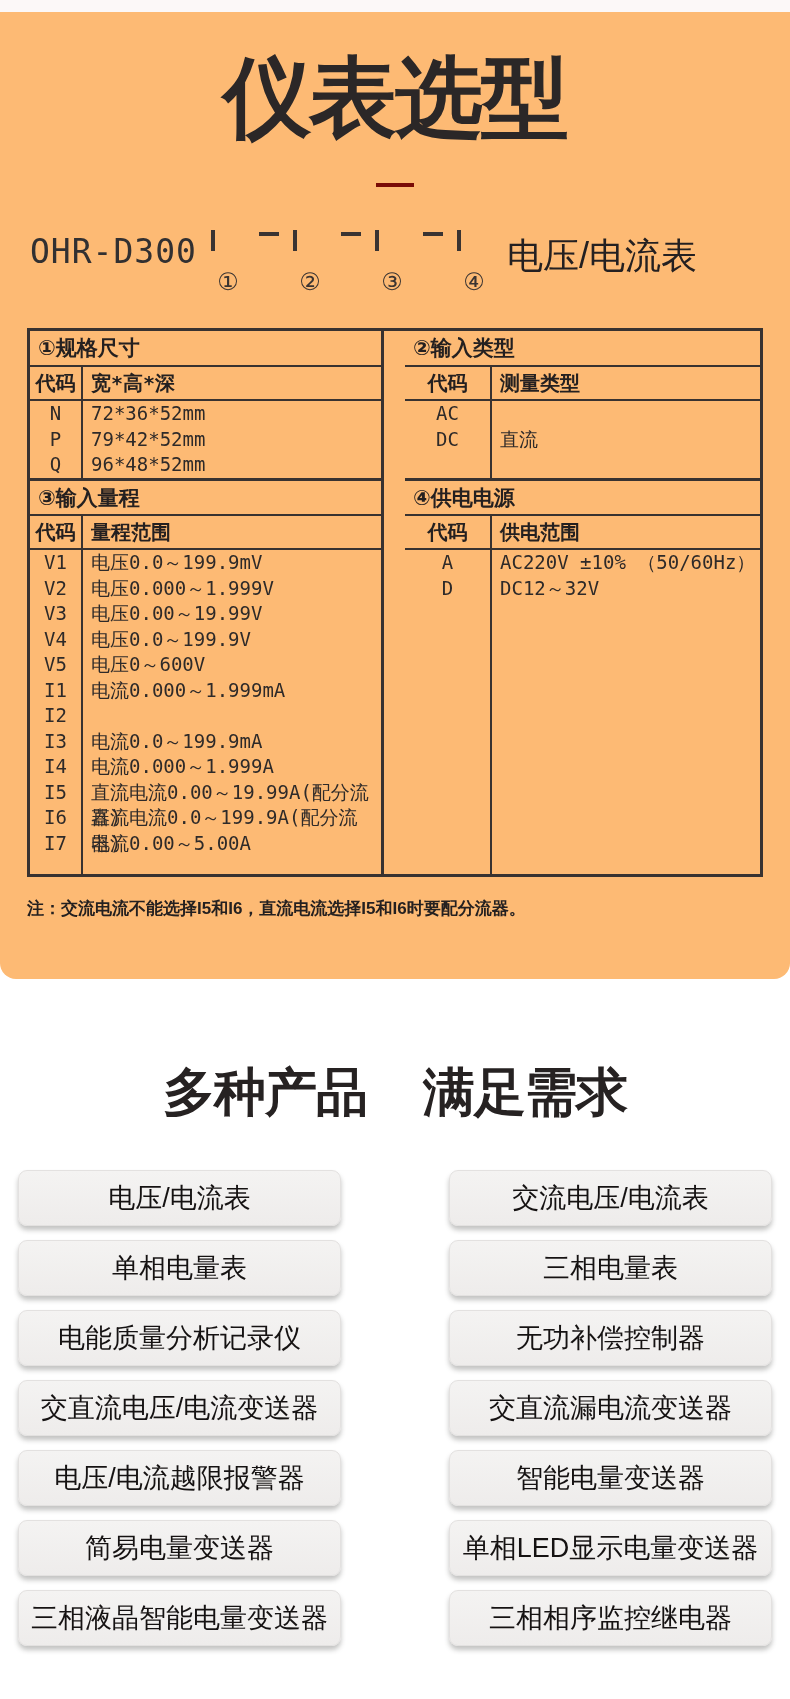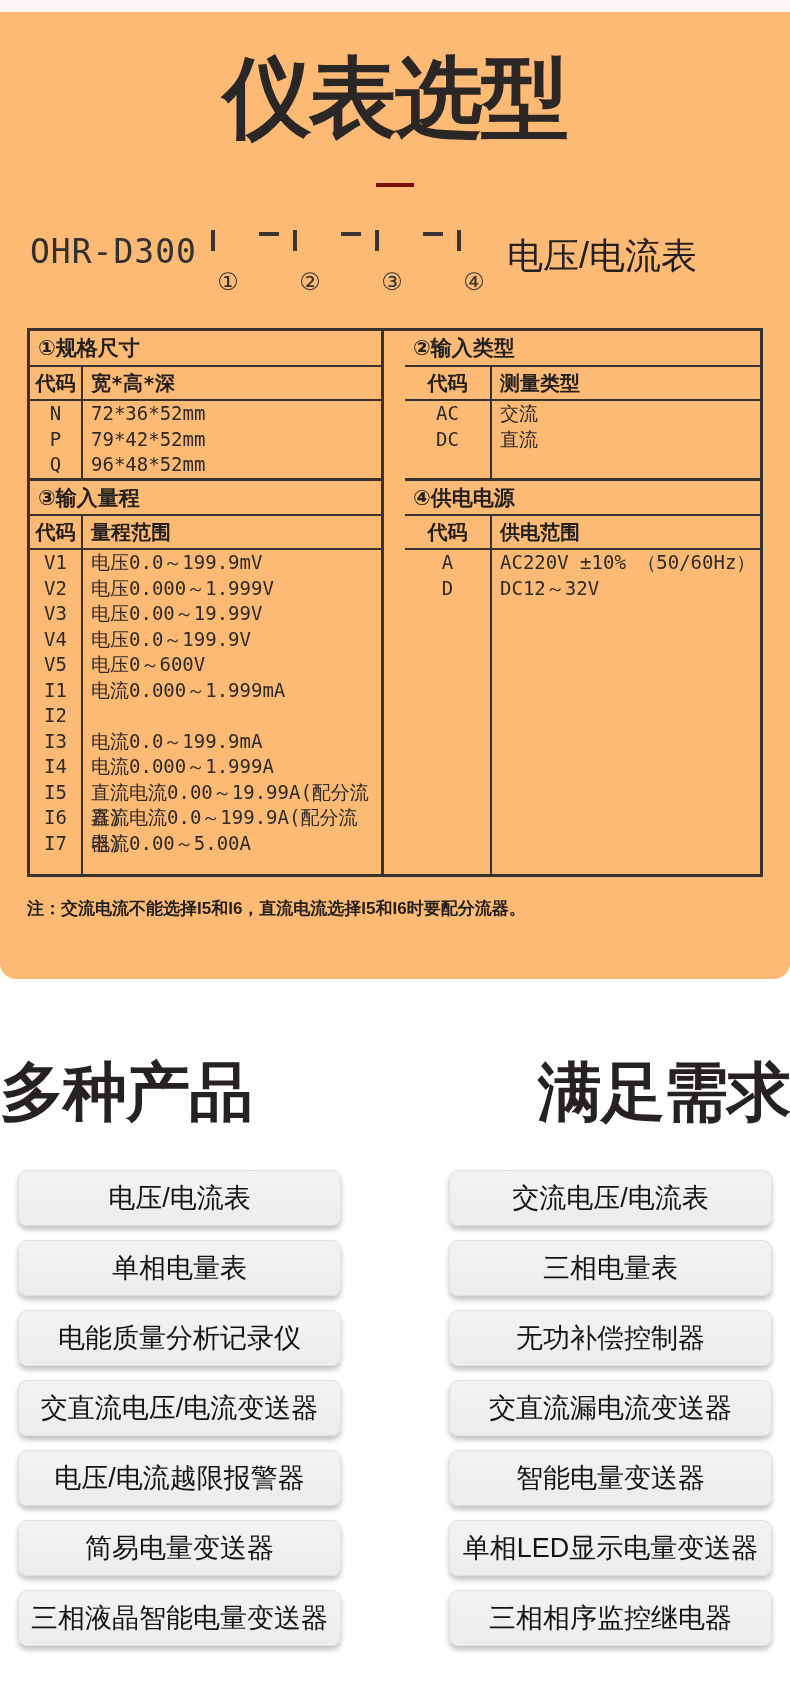--- a/index.html
+++ b/index.html
@@ -51,22 +51,22 @@
   .half-l .c-code{width:51px;}
   .half-r .c-code{width:85px;}
   .c-val{flex:1;padding-left:10px;}
   .rows{display:flex;flex-direction:column;}
   .t-row{display:flex;height:25.5px;line-height:25.5px;font-size:19px;}
 
   .note{margin:20px 0 0 27px;font-size:17px;font-weight:bold;color:#242020;}
 
   
   .products{padding-top:78px;background:#ffffff;}
-  .p-heading{display:flex;justify-content:space-between;gap:56px;
-    font-size:64px;line-height:70px;font-weight:900;color:#262222;letter-spacing:-1px;}
+  .p-heading{display:flex;justify-content:center;gap:56px;
+    font-size:52px;line-height:70px;font-weight:900;color:#262222;letter-spacing:-1px;}
   .p-grid{display:flex;justify-content:space-between;padding:0 18px;margin-top:43px;}
   .p-col{width:323px;display:flex;flex-direction:column;gap:14px;}
   .p-btn{
     height:56px;line-height:54px;box-sizing:border-box;text-align:center;
     font-size:27px;font-weight:500;color:#151212;
     background:linear-gradient(180deg,#f4f3f2 0%,#eeecEB 100%);
     border:1px solid #e3e1e0;border-radius:9px;
     box-shadow:0 4px 5px rgba(40,38,36,0.28);
     cursor:pointer;
   }
@@ -187,21 +187,20 @@
     <div class="half half-r">
       <div class="sec-h">②输入类型</div>
       <div class="block a">
         <div class="col-h">
           <span class="c-code">代码</span>
           <span class="c-val">测量类型</span>
         </div>
         <div class="rows">
             <div class="t-row">
               <span class="c-code">AC</span>
-              <span class="c-val">交流</span>
             </div>
             <div class="t-row">
               <span class="c-code">DC</span>
               <span class="c-val">直流</span>
             </div>
           </div>
       </div>
       <div class="sec-h mid">④供电电源</div>
       <div class="block b">
         <div class="col-h">

